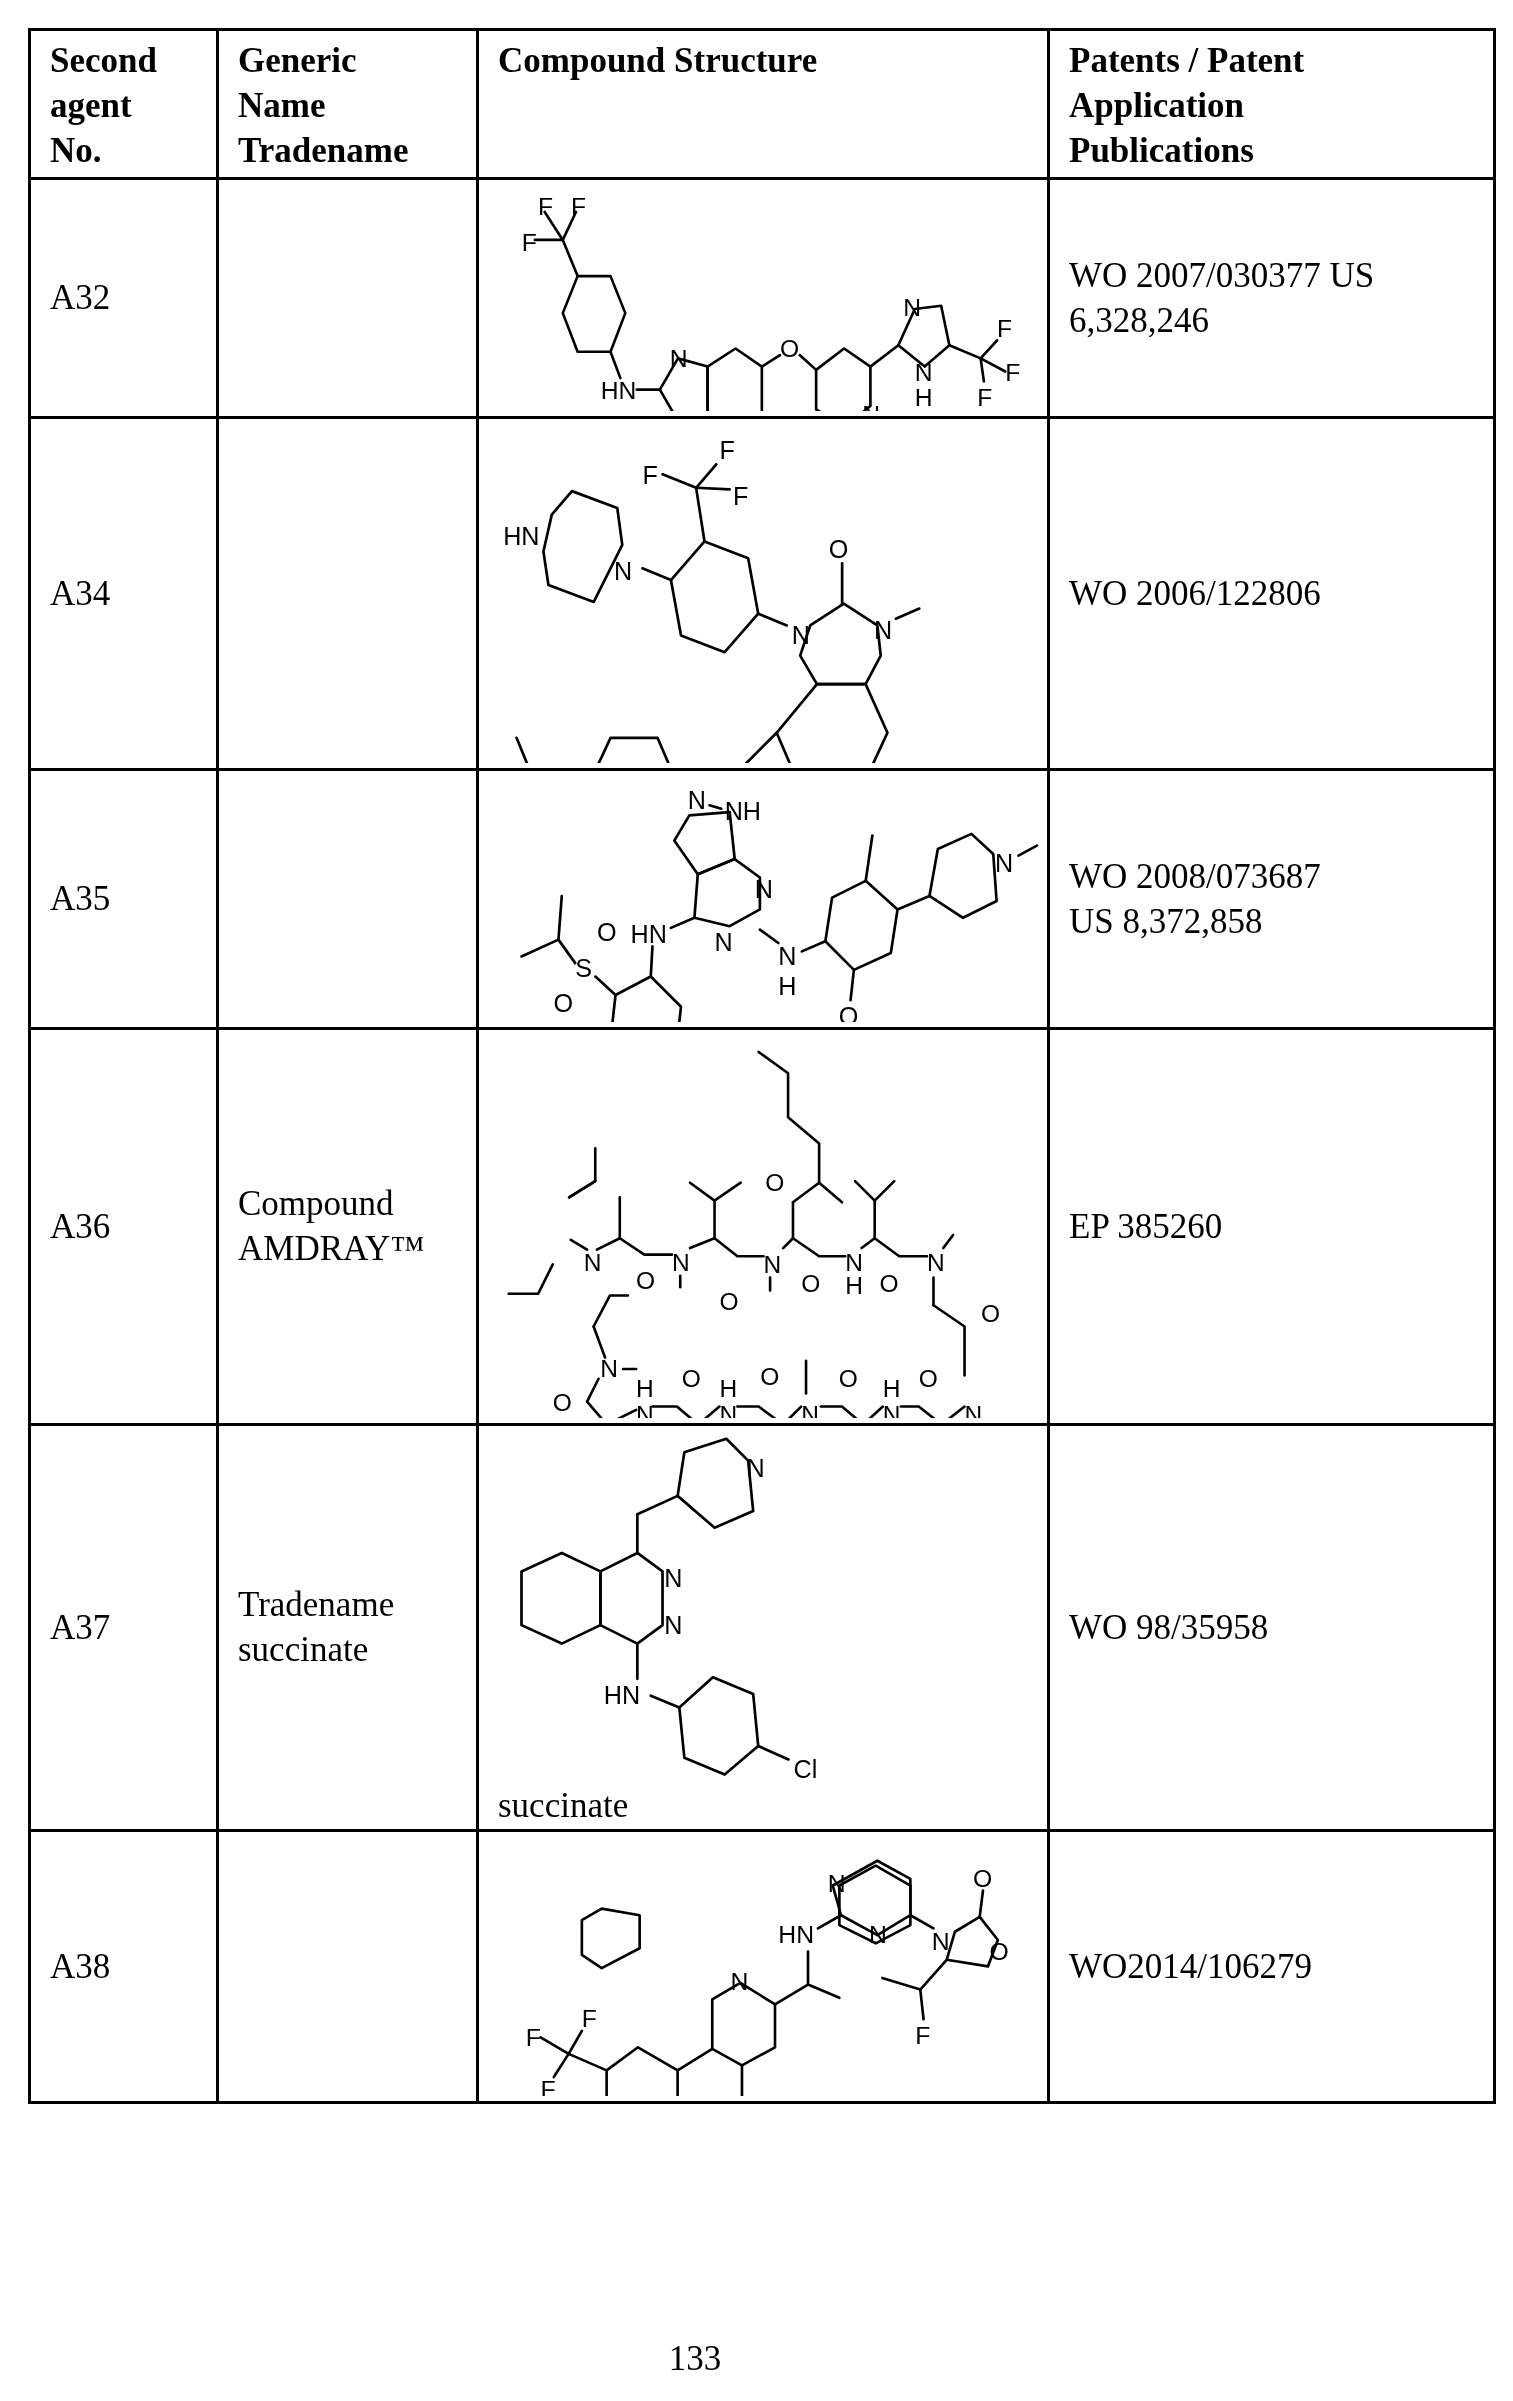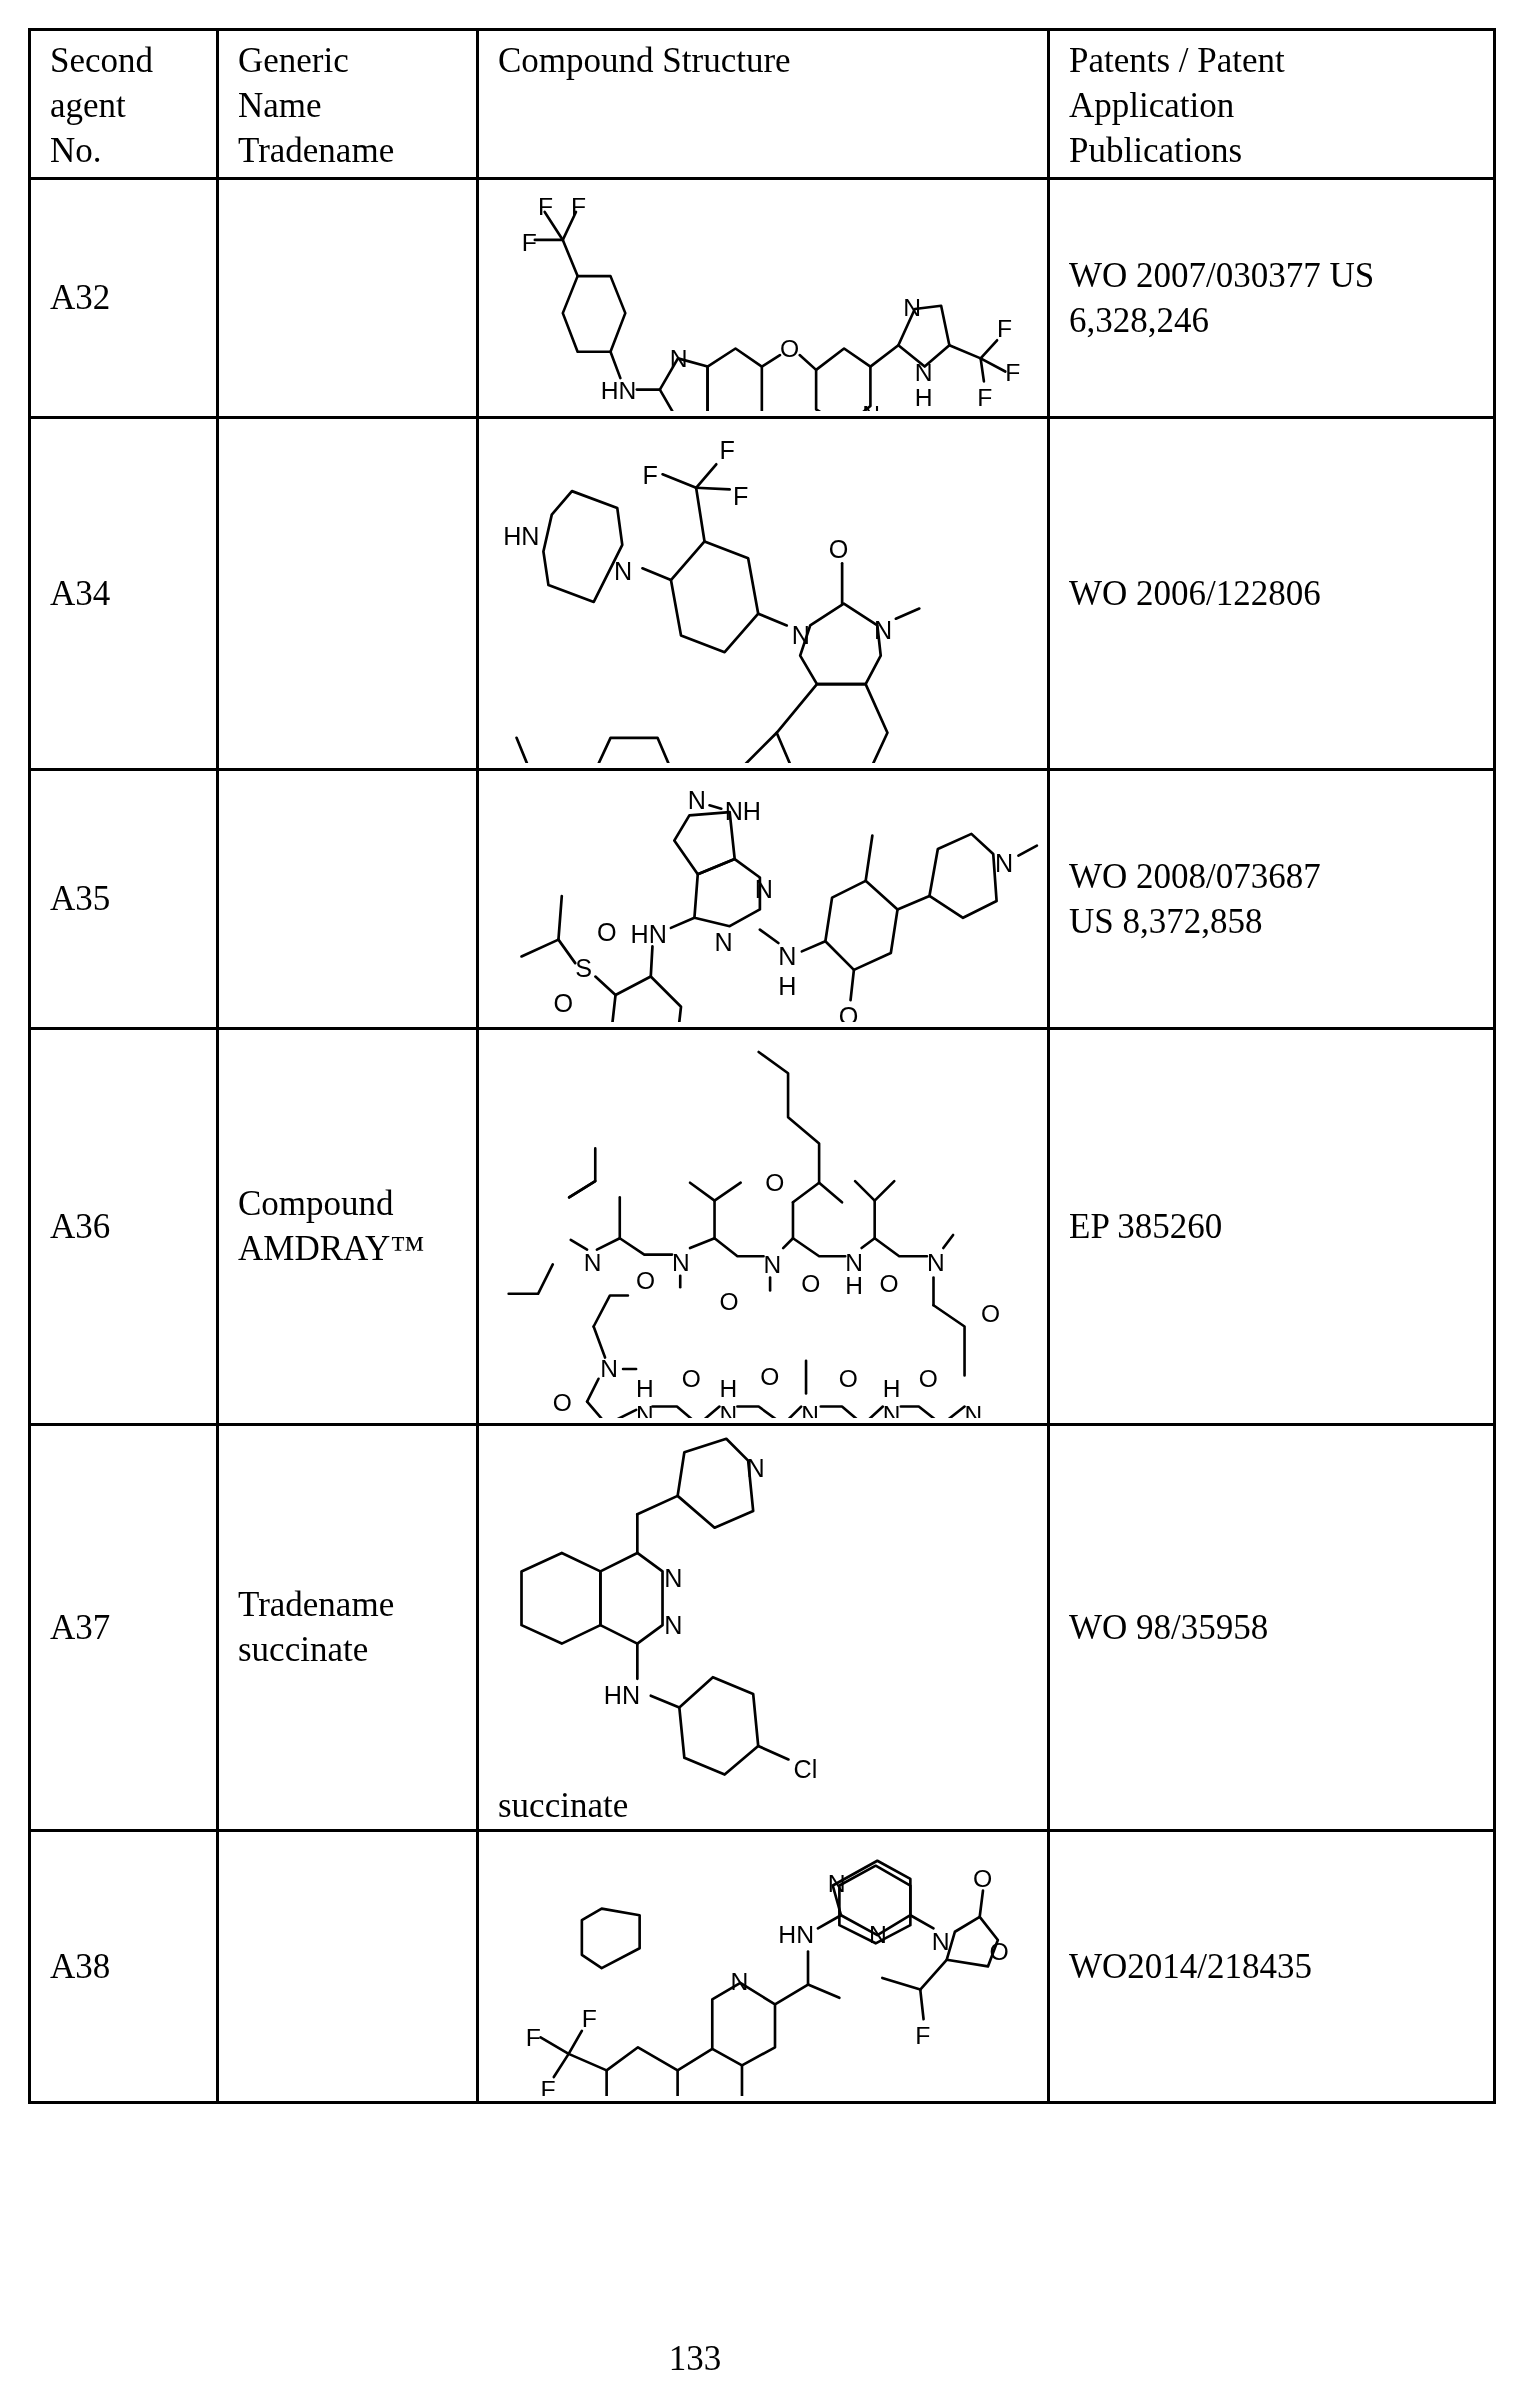--- a/index.html
+++ b/index.html
@@ -2,21 +2,21 @@
 <html style="font-size:14px"><head>
 <meta charset="utf-8">
 <style>
   html, body { margin:0; padding:0; background:#ffffff; }
   body { width:1514px; height:2401px; position:relative; overflow:hidden;
          font-family:"Liberation Serif", serif; color:#000; }
   table.agents { position:absolute; left:28px; top:28px; width:1464px;
          border-collapse:collapse; table-layout:fixed; }
   table.agents td, table.agents th { border:3.5px solid #000; vertical-align:middle;
          padding:0 19px; font-size:35px; line-height:45px; text-align:left; font-weight:normal; }
-  table.agents th { font-weight:normal; vertical-align:top; padding-top:7px; padding-bottom:3.5px; }
+  table.agents th { font-weight:bold; vertical-align:top; padding-top:7px; padding-bottom:3.5px; }
   th.h-struct { vertical-align:middle; }
   th.h-pat { padding-top:7px; }
   td.struct { padding:5.2px 8.7px; position:relative; }
   td.struct svg { display:block; }
   .mol text { font-family:"Liberation Sans", sans-serif; font-size:30px; fill:#000; }
   .mol line, .mol polyline, .mol polygon.r { stroke:#000; stroke-width:3.2; fill:none; stroke-linecap:round; stroke-linejoin:round; }
   .salt-label { position:absolute; left:19px; bottom:3.5px; font-size:35px; line-height:38px; }
   .page-number { position:absolute; left:0; width:1390px; top:2311px; text-align:center; font-size:35px;margin-top:28px; }
 </style>
 </head>
@@ -302,19 +302,19 @@
         <text x="112" y="352">N</text>
         <line x1="126" y1="284" x2="80" y2="264"></line>
         <line x1="80" y1="264" x2="96" y2="236"></line>
             <line x1="80" y1="264" x2="46" y2="244"></line>
             <line x1="80" y1="264" x2="62" y2="292"></line>
         <text x="96" y="232">F</text>
             <text x="28" y="254">F</text>
             <text x="46" y="318">F</text>
       </svg>
     </td>
-    <td>WO2014/218435</td>
+    <td>WO2014/106279</td>
   </tr>
 </tbody>
   </table>
 
 <div class="page-number">133</div>
 
 
 </body></html>

